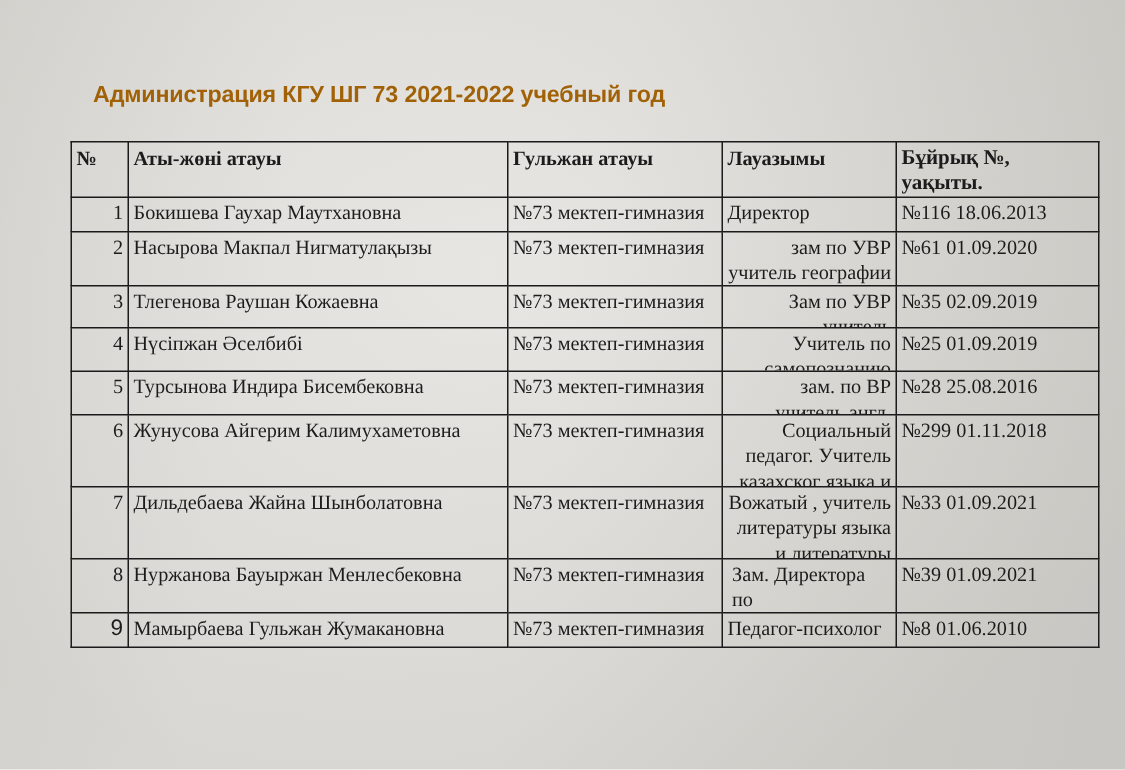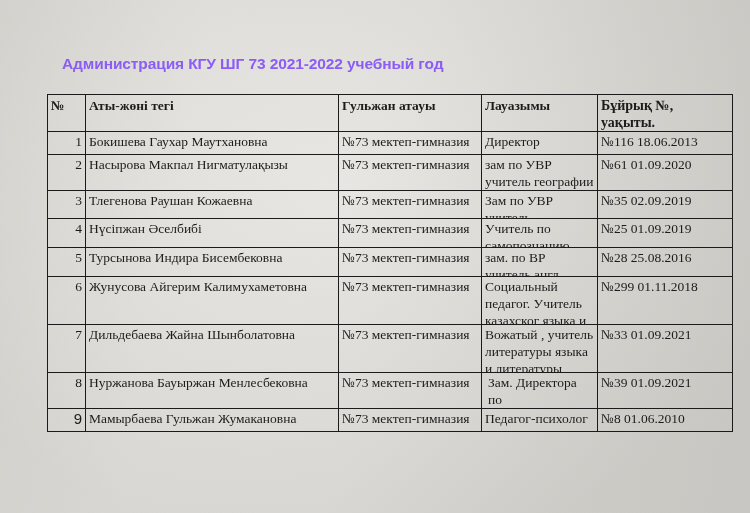--- a/index.html
+++ b/index.html
@@ -21,21 +21,21 @@
       background: radial-gradient(ellipse at 45% 35%, rgba(255,255,255,0.18), rgba(0,0,0,0.05) 80%);
       pointer-events: none;
     }
     .doc-title {
       position: absolute;
       left: 62px;
       top: 55px;
       font-family: "Liberation Sans", sans-serif;
       font-weight: bold;
       font-size: 15.5px;
-      color: #8b5cf6;
+      color: #a16207;
       letter-spacing: -0.1px;
       white-space: nowrap;
     }
     table.staff {
       position: absolute;
       left: 47px;
       top: 94px;
       border-collapse: collapse;
       table-layout: fixed;
       width: 685px;
@@ -67,41 +67,41 @@
       font-size: 15px;
     }
     td.role {
       font-size: 13px;
       line-height: 17px;
     }
     td.role.indent {
       padding-left: 6px;
       margin-top: 41px;
     }
-    .clip { display: block; overflow: hidden; }
+    .clip { display: block; overflow: hidden; text-align: right; }
   </style>
 </head>
 <body>
 
 <div class="paper-shade"></div>
 
 <div class="doc-title">Администрация КГУ ШГ 73 2021-2022 учебный год</div>
 
 <table class="staff">
   <colgroup>
     <col style="width:38px">
     <col style="width:253px">
     <col style="width:143px">
     <col style="width:116px">
     <col style="width:135px">
   </colgroup>
   <thead>
     <tr style="height:32px">
       <th>№</th>
-      <th>Аты-жөні тегі</th>
+      <th>Аты-жөні атауы</th>
       <th>Гульжан атауы</th>
       <th>Лауазымы</th>
       <th class="last">Бұйрық №, уақыты.</th>
     </tr>
   </thead>
   <tbody>
     <tr style="height:23px">
       <td class="num">1</td>
       <td>Бокишева Гаухар Маутхановна</td>
       <td>№73 мектеп-гимназия</td>

